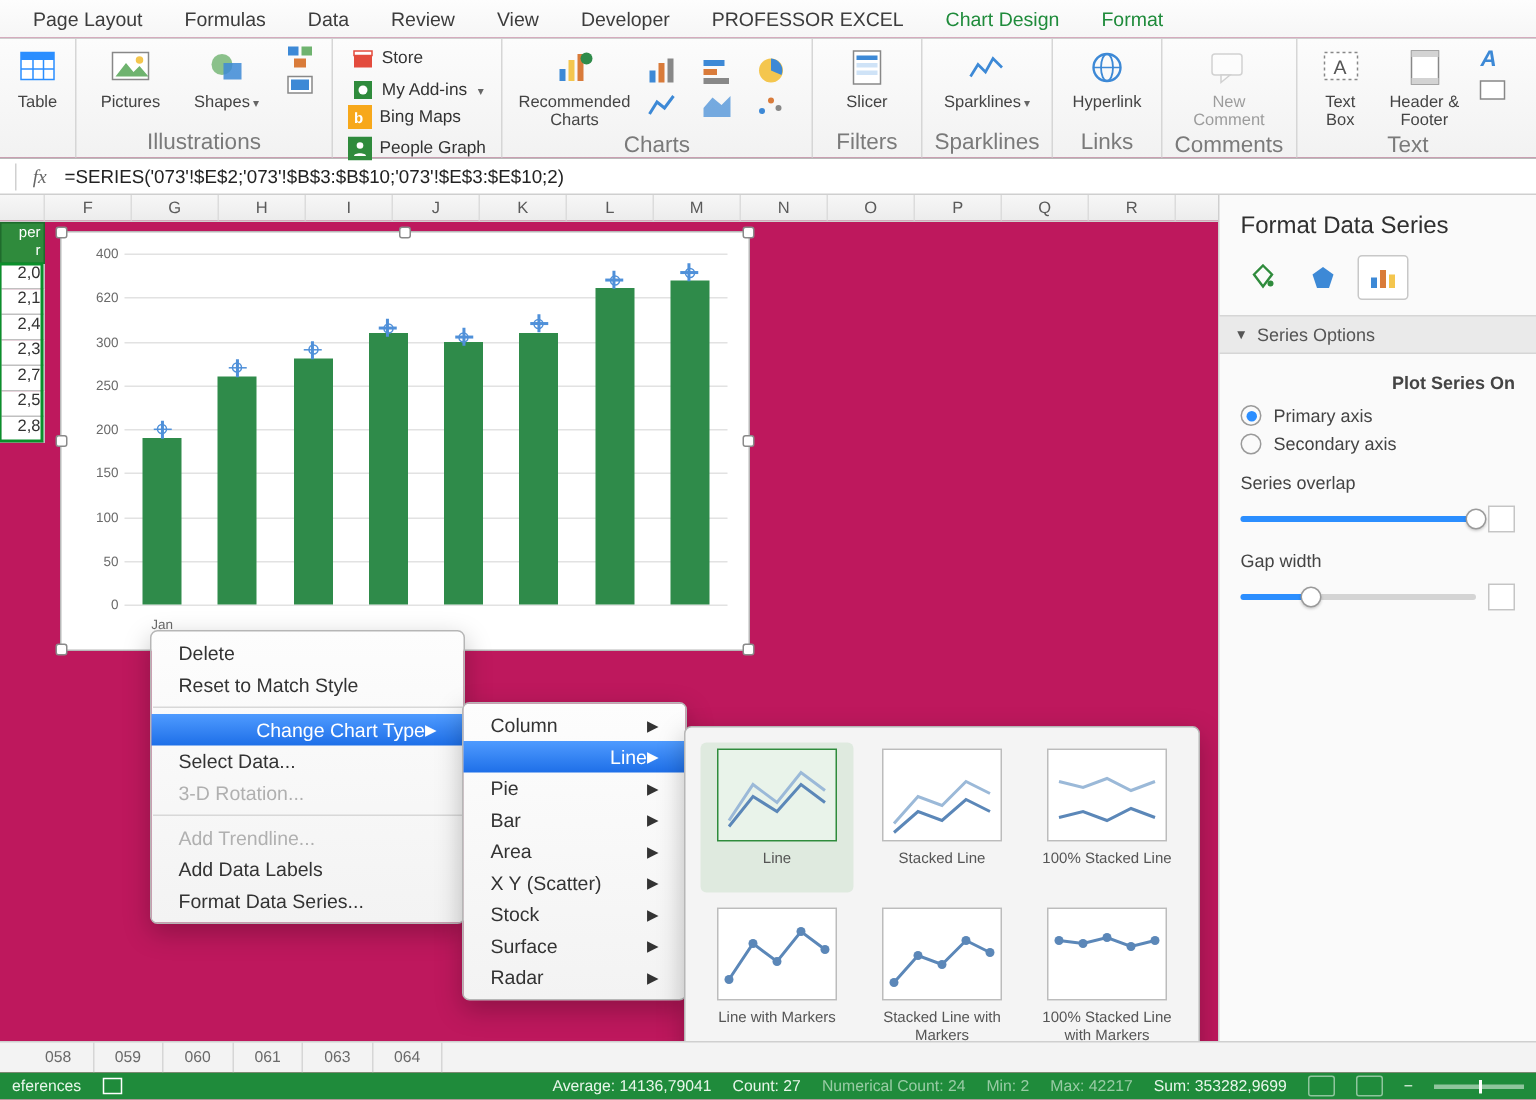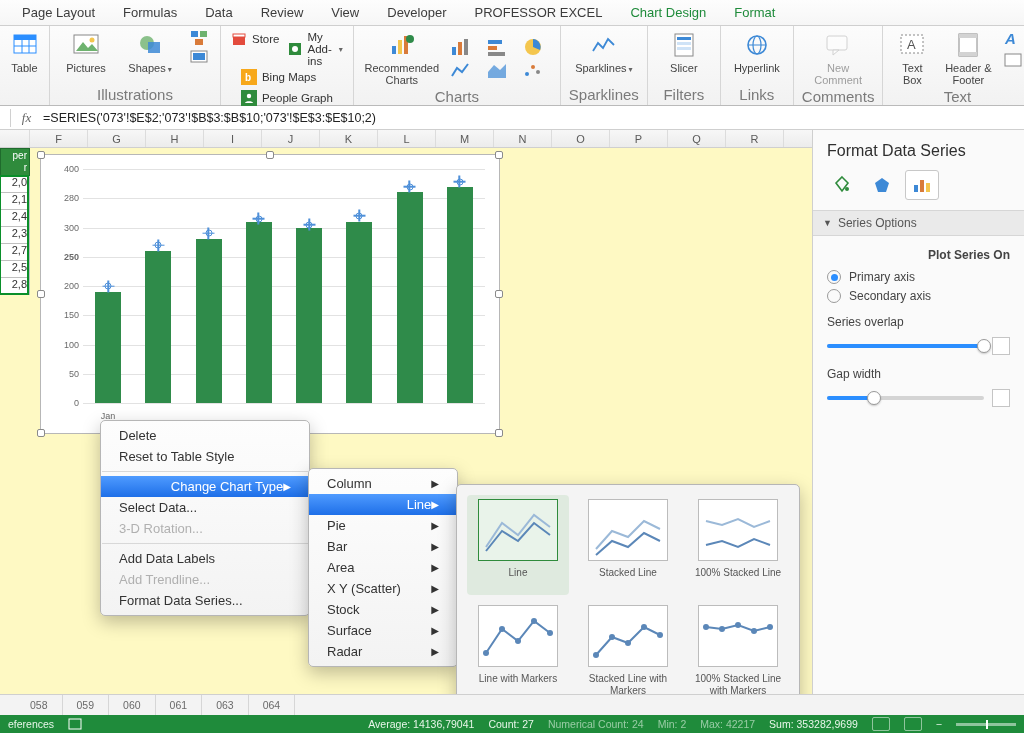--- a/index.html
+++ b/index.html
@@ -1,17 +1,17 @@
 <!DOCTYPE html>
 <html><head>
 <meta charset="utf-8">
 <style>
   html,body{margin:0;padding:0;font-family:-apple-system,"Helvetica Neue",Arial,sans-serif;font-size:13px;color:#333;background:#fff;overflow:hidden;}
   *{box-sizing:border-box;}
-  .app{width:1024px;height:733px;position:relative;background:#fef9c3;}
+  .app{width:1024px;height:733px;position:relative;background:#be185d;}
 
   
   .tabs{display:flex;align-items:flex-end;height:26px;padding:0 8px;border-bottom:1px solid #cfcfcf;background:linear-gradient(#fdfdfd,#f6f6f6);}
   .tab{padding:4px 14px 5px;font-size:13px;color:#3c3c3c;cursor:default;}
   .tab.contextual{color:#1f8b3b;font-weight:500;}
 
   
   .ribbon{display:flex;height:80px;background:linear-gradient(#fcfcfc,#f2f2f2);border-bottom:1px solid #bababa;}
   .group{display:flex;flex-direction:column;align-items:center;justify-content:space-between;padding:4px 8px 2px;border-right:1px solid #d6d6d6;}
   .group-row{display:flex;align-items:flex-start;gap:8px;}
@@ -162,21 +162,21 @@
           <svg width="18" height="16">
               <rect x="1" y="3" width="16" height="11" fill="#fff" stroke="#888"></rect>
               <rect x="3" y="5" width="12" height="7" fill="#3d89d6"></rect>
             </svg>
         </div>
       </div>
       <div class="group-label">Illustrations</div>
     </div>
 
     <div class="group">
-      <div class="group-row" style="gap:3px;align-items:flex-start">
+      <div class="group-row" style="flex-direction:column;gap:3px;align-items:flex-start">
         <div class="mini">
             <svg width="16" height="16">
               <rect x="2" y="5" width="12" height="9" fill="#e34b3d"></rect>
               <rect x="2" y="3" width="12" height="3" fill="#fff" stroke="#e34b3d"></rect>
             </svg>
             <span>Store</span>
           </div>
         <div class="mini">
             <svg width="16" height="16">
               <rect x="2" y="2" width="12" height="12" fill="#2f8b3c"></rect>
@@ -247,42 +247,42 @@
               <circle cx="16" cy="12" r="2" fill="#888"></circle>
             </svg>
         </div>
       </div>
       <div class="group-label">Charts</div>
     </div>
 
     <div class="group">
       <div class="big-btn">
         <div class="ico-box">
-            <svg width="28" height="24">
-              <polyline points="3,18 8,10 13,15 18,6 24,12" fill="none" stroke="#3d89d6" stroke-width="1.8"></polyline>
-            </svg>
-          </div>
-        <div class="lbl"><span>Sparklines</span><span class="caret">▾</span></div>
-      </div>
-      <div class="group-label">Sparklines</div>
-    </div>
-
-    <div class="group">
-      <div class="big-btn">
-        <div class="ico-box">
             <svg width="24" height="26">
               <rect x="3" y="2" width="18" height="22" fill="#fff" stroke="#888"></rect>
               <rect x="5" y="5" width="14" height="3" fill="#3d89d6"></rect>
               <rect x="5" y="10" width="14" height="3" fill="#cfe3f7"></rect>
               <rect x="5" y="15" width="14" height="3" fill="#cfe3f7"></rect>
             </svg>
           </div>
         <div class="lbl">Slicer</div>
       </div>
       <div class="group-label">Filters</div>
+    </div>
+
+    <div class="group">
+      <div class="big-btn">
+        <div class="ico-box">
+            <svg width="28" height="24">
+              <polyline points="3,18 8,10 13,15 18,6 24,12" fill="none" stroke="#3d89d6" stroke-width="1.8"></polyline>
+            </svg>
+          </div>
+        <div class="lbl"><span>Sparklines</span><span class="caret">▾</span></div>
+      </div>
+      <div class="group-label">Sparklines</div>
     </div>
 
     <div class="group">
       <div class="big-btn">
         <div class="ico-box">
             <svg width="26" height="26">
               <circle cx="13" cy="13" r="9" fill="none" stroke="#3d89d6" stroke-width="1.6"></circle>
               <ellipse cx="13" cy="13" rx="4" ry="9" fill="none" stroke="#3d89d6" stroke-width="1.2"></ellipse>
               <line x1="4" y1="13" x2="22" y2="13" stroke="#3d89d6"></line>
             </svg>
@@ -395,25 +395,25 @@
             <div class="y-lbl" style="top: 234px;">0</div>
             <div class="grid-line" style="top: 204.75px;"></div>
             <div class="y-lbl" style="top: 204.75px; text-align: right;">50</div>
             <div class="grid-line" style="top: 175.5px;"></div>
             <div class="y-lbl" style="top: 175.5px;">100</div>
             <div class="grid-line" style="top: 146.25px;"></div>
             <div class="y-lbl" style="top: 146.25px;">150</div>
             <div class="grid-line" style="top: 117px;"></div>
             <div class="y-lbl" style="top: 117px;">200</div>
             <div class="grid-line" style="top: 87.75px;"></div>
-            <div class="y-lbl" style="top: 87.75px; font-weight: bold;">250</div>
+            <div class="y-lbl" style="top: 87.75px;">250</div>
             <div class="grid-line" style="top: 58.5px;"></div>
             <div class="y-lbl" style="top: 58.5px;">300</div>
             <div class="grid-line" style="top: 29.25px;"></div>
-            <div class="y-lbl" style="top: 29.25px;">280</div>
+            <div class="y-lbl" style="top: 29.25px;">620</div>
             <div class="grid-line" style="top: 0px;"></div>
             <div class="y-lbl" style="top: 0px;">400</div>
             <div class="bar" style="left: 12.125px; height: 111.15px;"></div>
             <div class="mk" style="left: 25.125px; top: 117px;"></div>
             <div class="x-lbl" style="left: 25.125px;">Jan</div>
             <div class="bar" style="left: 62.375px; height: 152.1px;"></div>
             <div class="mk" style="left: 75.375px; top: 76.05px;"></div>
             <div class="bar" style="left: 112.625px; height: 163.8px;"></div>
             <div class="mk" style="left: 125.625px; top: 64.35px;"></div>
             <div class="bar" style="left: 162.875px; height: 181.35px;"></div>
@@ -427,39 +427,39 @@
             <div class="bar" style="left: 363.875px; height: 216.45px;"></div>
             <div class="mk" style="left: 376.875px; top: 12.87px;"></div>
           </div>
       </div>
 
       <div class="menu" id="menu1" style="left:100px;top:290px;width:210px">
           <div class="mi">
             <span>Delete</span>
           </div>
           <div class="mi">
-            <span>Reset to Table Style</span>
+            <span>Reset to Match Style</span>
           </div>
           <div class="sep"></div>
           <div class="mi sel">
             <span>Change Chart Type</span>
             <span class="arr">▶</span>
           </div>
           <div class="mi">
             <span>Select Data...</span>
           </div>
           <div class="mi dis">
             <span>3-D Rotation...</span>
           </div>
           <div class="sep"></div>
+          <div class="mi dis">
+            <span>Add Trendline...</span>
+          </div>
           <div class="mi">
             <span>Add Data Labels</span>
-          </div>
-          <div class="mi dis">
-            <span>Add Trendline...</span>
           </div>
           <div class="mi">
             <span>Format Data Series...</span>
           </div>
         </div>
 
       <div class="menu" id="menu2" style="left:308px;top:338px;width:150px">
           <div class="mi" style="min-width: 130px;">
             <span>Column</span>
             <span class="arr">▶</span>

